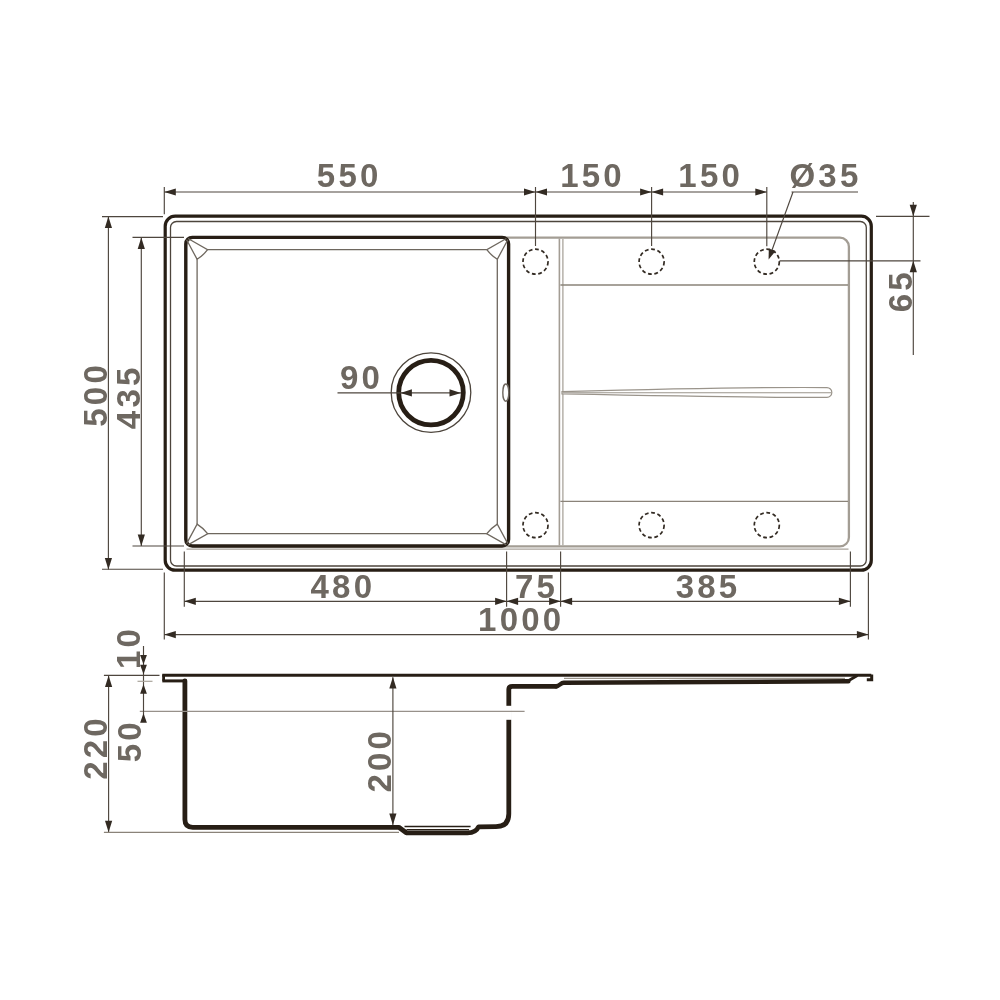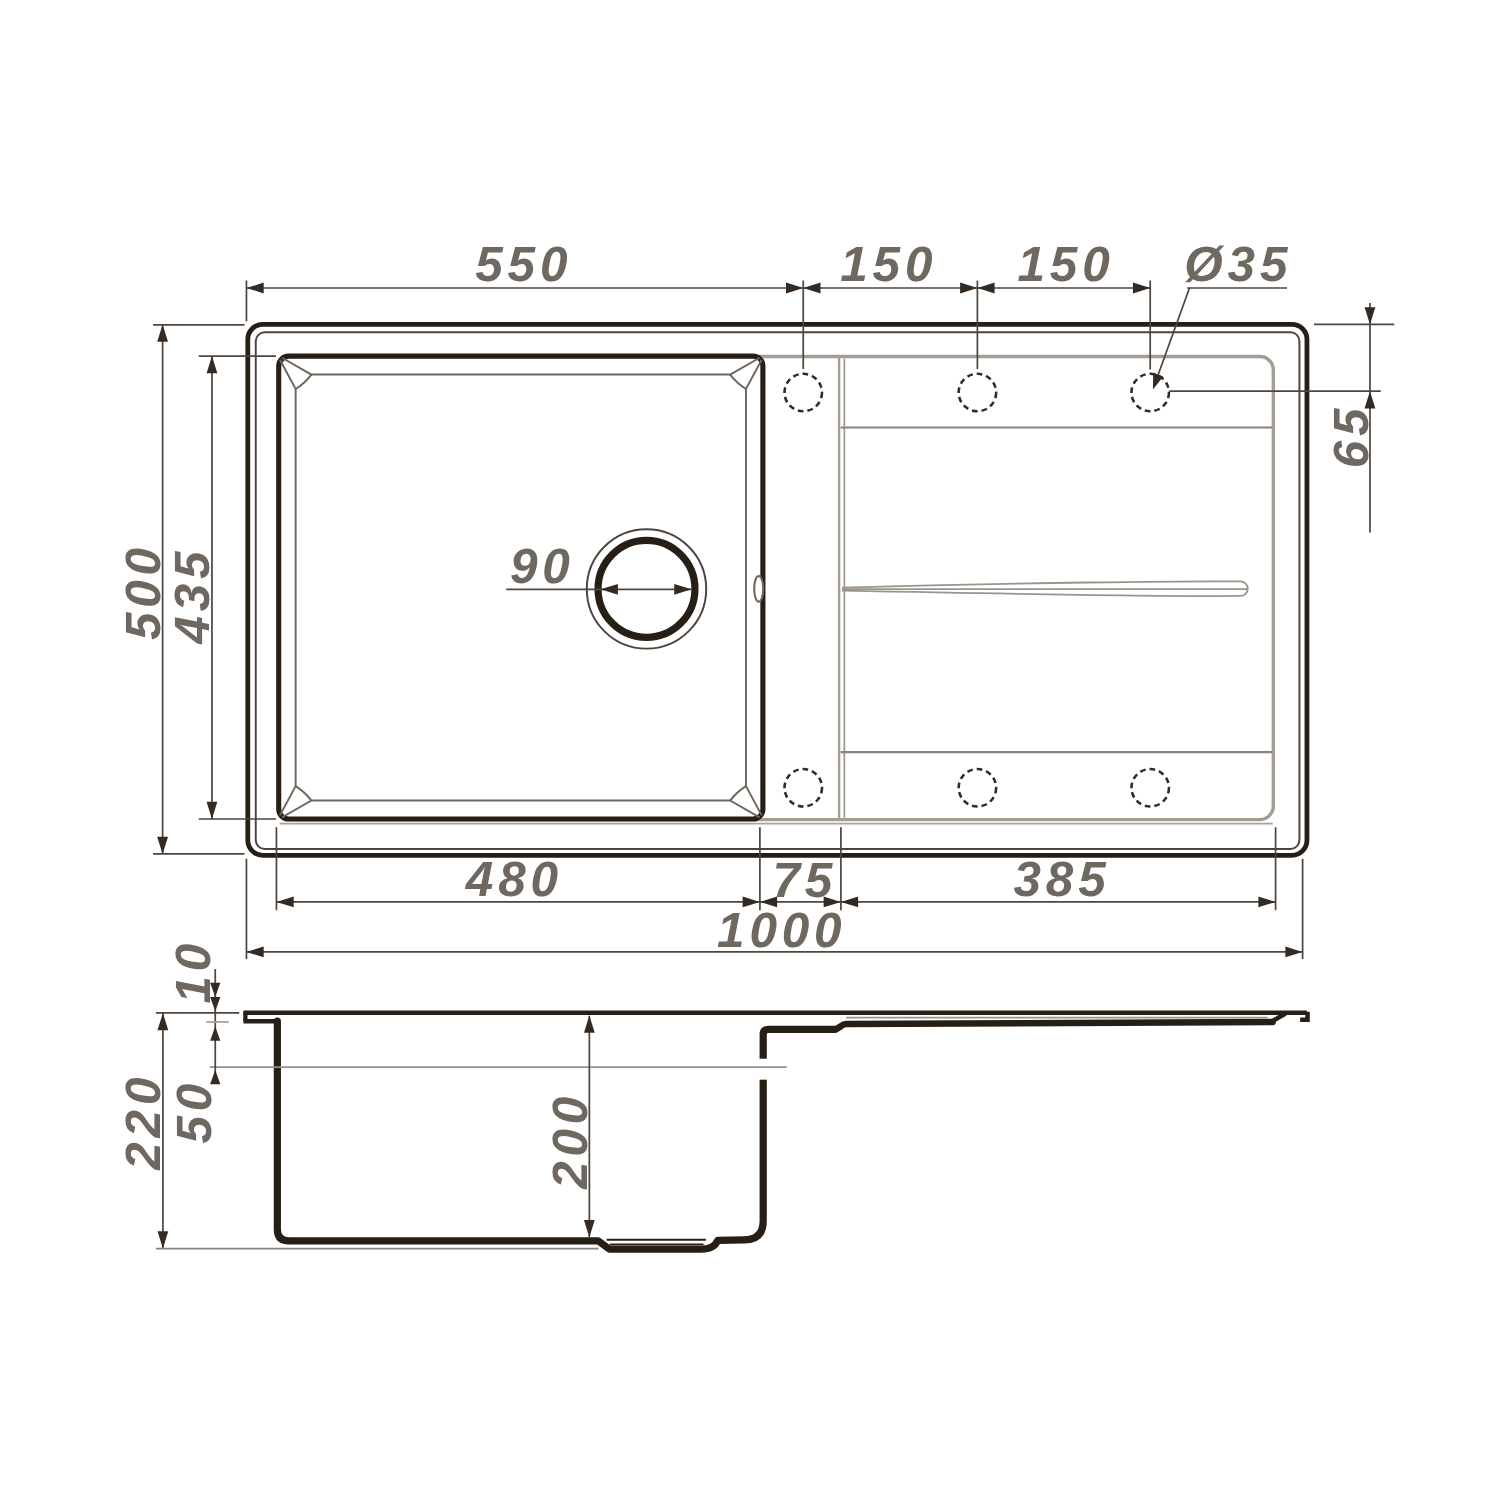--- a/index.html
+++ b/index.html
@@ -1,14 +1,14 @@
 <!DOCTYPE html>
 <html><head><meta charset="utf-8"><style>
 html,body{margin:0;padding:0;background:#ffffff;}
-#c{width:1000px;height:1000px;position:relative;font-style:italic;}
+#c{width:1000px;height:1000px;position:relative;}
 text{font-family:"Liberation Sans",sans-serif;font-weight:bold;}
 </style></head><body>
 <div id="c">
 <svg width="1000" height="1000" viewBox="0 0 1000 1000">
 <rect x="165.2" y="216.2" width="706.1" height="354.0" rx="10" fill="none" stroke="#271e15" stroke-width="3.2"></rect>
 <rect x="170.5" y="221.5" width="695.8" height="344.5" rx="6" fill="none" stroke="#4d453c" stroke-width="1.3"></rect>
 <rect x="185.8" y="237.7" width="663.1" height="308.7" rx="9" fill="none" stroke="#a39d94" stroke-width="2.3"></rect>
 <line x1="559.4" y1="238.6" x2="559.4" y2="545.6" stroke="#a39d94" stroke-width="1.6" stroke-linecap="butt"></line>
 <line x1="562.9" y1="239.0" x2="562.9" y2="545.2" stroke="#a39d94" stroke-width="1.2" stroke-linecap="butt"></line>
 <line x1="560.4" y1="285.0" x2="848.0" y2="285.0" stroke="#8a8379" stroke-width="1.4" stroke-linecap="butt"></line>

